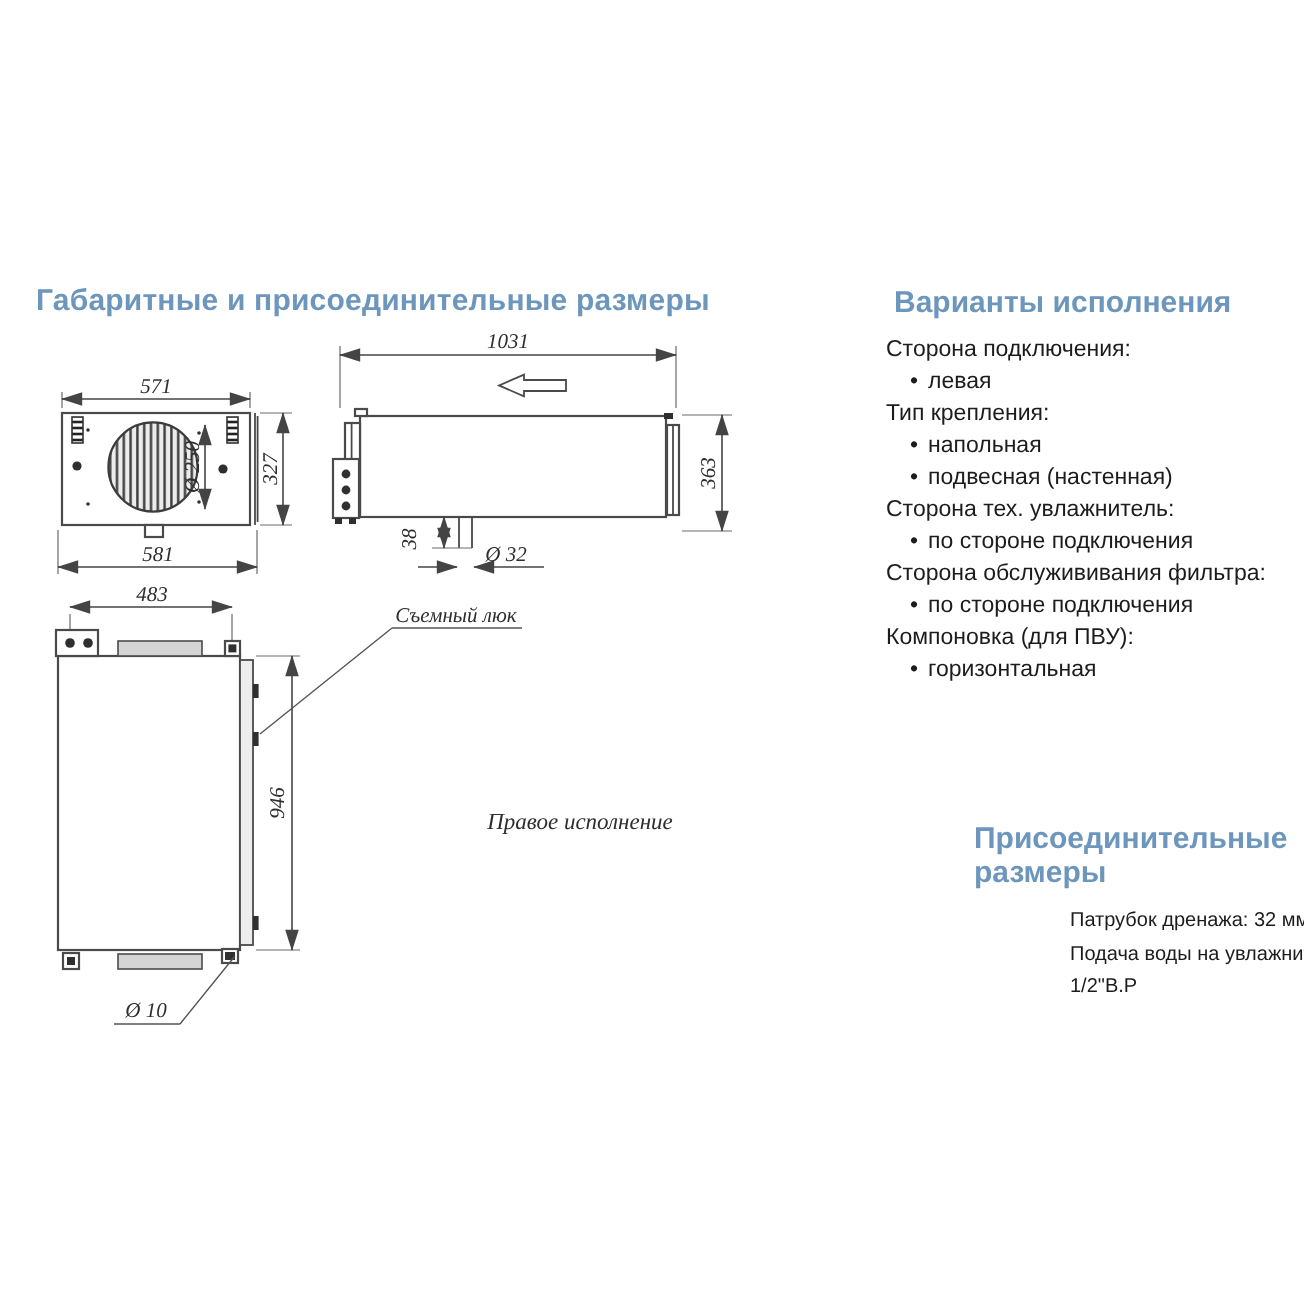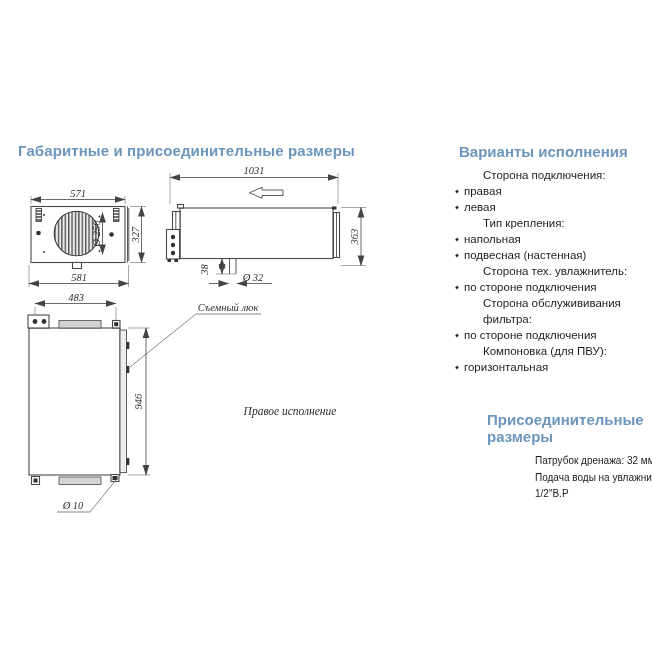--- a/index.html
+++ b/index.html
@@ -6,22 +6,22 @@
   .page{
     position:relative;width:652px;height:520px;background:#ffffff;overflow:hidden;
     font-family:"Liberation Sans",sans-serif;color:#1c1c1c;
   }
   .heading{
     position:absolute;margin:0;font-weight:bold;font-size:15px;line-height:16px;
     color:#6d96bd;font-family:"Liberation Sans",sans-serif;letter-spacing:0.1px;
   }
   .h-dims{left:18px;top:143px;}
   .col-right{position:absolute;left:443px;top:143px;width:205px;}
-  .col-right h2{margin:0 0 7px 16px;font-weight:bold;font-size:15px;line-height:17px;color:#6d96bd;}
-  .opt-label{font-size:11.5px;line-height:16px;color:#1c1c1c;margin-left:40px;}
+  .col-right h2{margin:0 0 7px 4px;font-weight:bold;font-size:15px;line-height:17px;color:#6d96bd;}
+  .opt-label{font-size:11.5px;line-height:16px;color:#1c1c1c;}
   .opt-item{font-size:11.5px;line-height:16px;color:#1c1c1c;padding-left:12px;}
   .opt-item .bullet{display:inline-block;width:9px;color:#1c1c1c;}
   .conn-block{position:absolute;left:443px;top:411px;width:209px;margin-left:44px;}
   .conn-block h2{margin:0 0 8px 0;font-weight:bold;font-size:15px;line-height:17px;color:#6d96bd;}
   .conn-line{font-size:10px;line-height:16.5px;color:#1c1c1c;padding-left:48px;}
   svg.drawing{position:absolute;left:0;top:0;pointer-events:none;}
   svg .body-line{fill:#ffffff;stroke:#4a4a4a;stroke-width:1.1;}
   svg .thin{fill:none;stroke:#4a4a4a;stroke-width:0.9;}
   svg .ext{stroke:#6a6a6a;stroke-width:0.6;fill:none;}
   svg .dimline{stroke:#444444;stroke-width:0.8;fill:none;}
@@ -155,21 +155,20 @@
 
       <text class="caption" x="290" y="414.5" text-anchor="middle">Правое исполнение</text>
     </g>
   </svg>
 
   <div class="col-right">
     <h2>Варианты исполнения</h2>
 
     <div class="opt-group">
       <div class="opt-label">Сторона подключения:</div>
-      <div class="opt-item"><span class="bullet">•</span><span>правая</span></div>
       <div class="opt-item"><span class="bullet">•</span><span>левая</span></div>
     </div>
 
     <div class="opt-group">
       <div class="opt-label">Тип крепления:</div>
       <div class="opt-item"><span class="bullet">•</span><span>напольная</span></div>
       <div class="opt-item"><span class="bullet">•</span><span>подвесная (настенная)</span></div>
     </div>
 
     <div class="opt-group">

